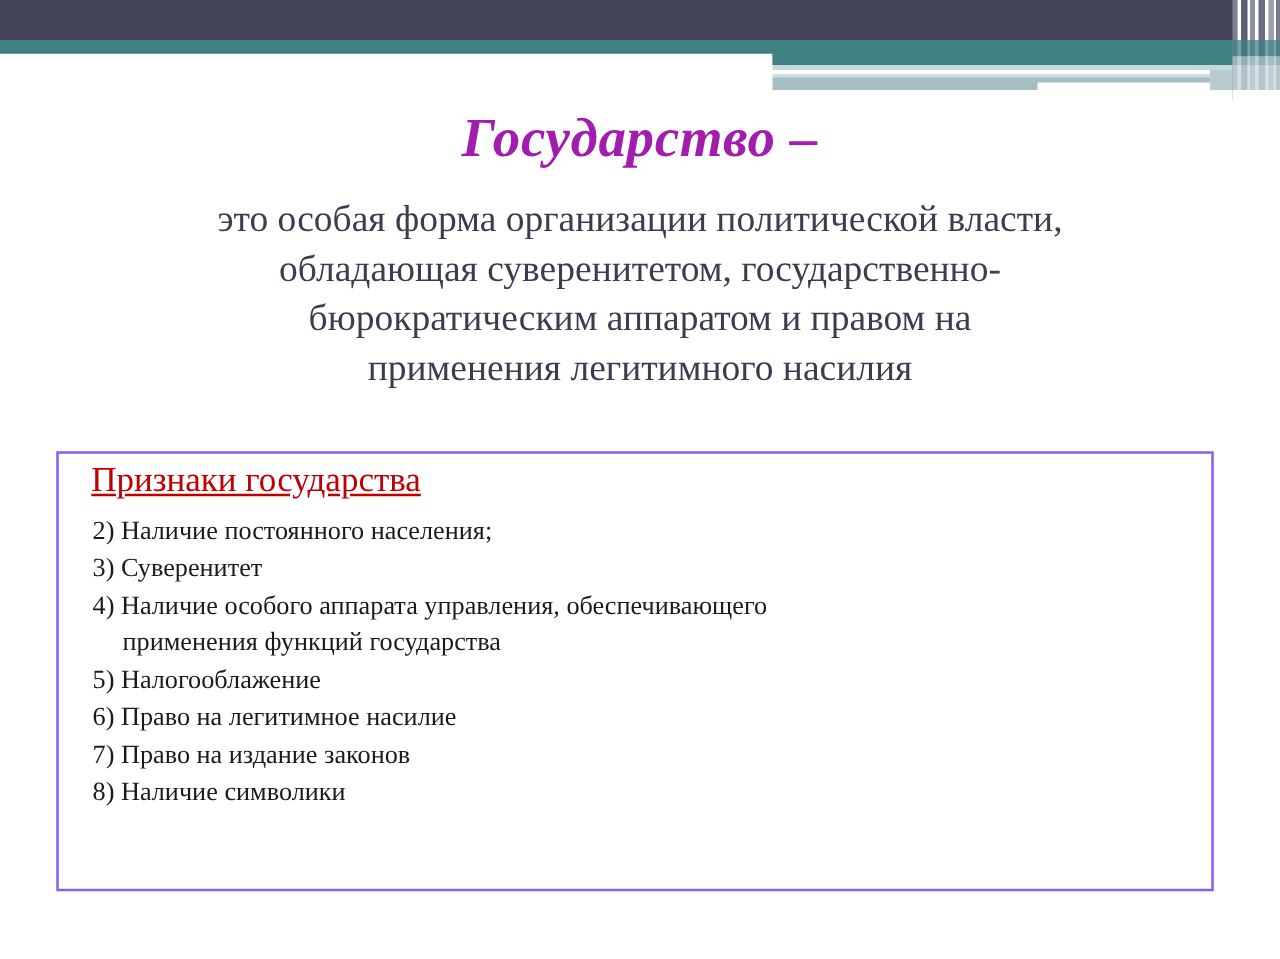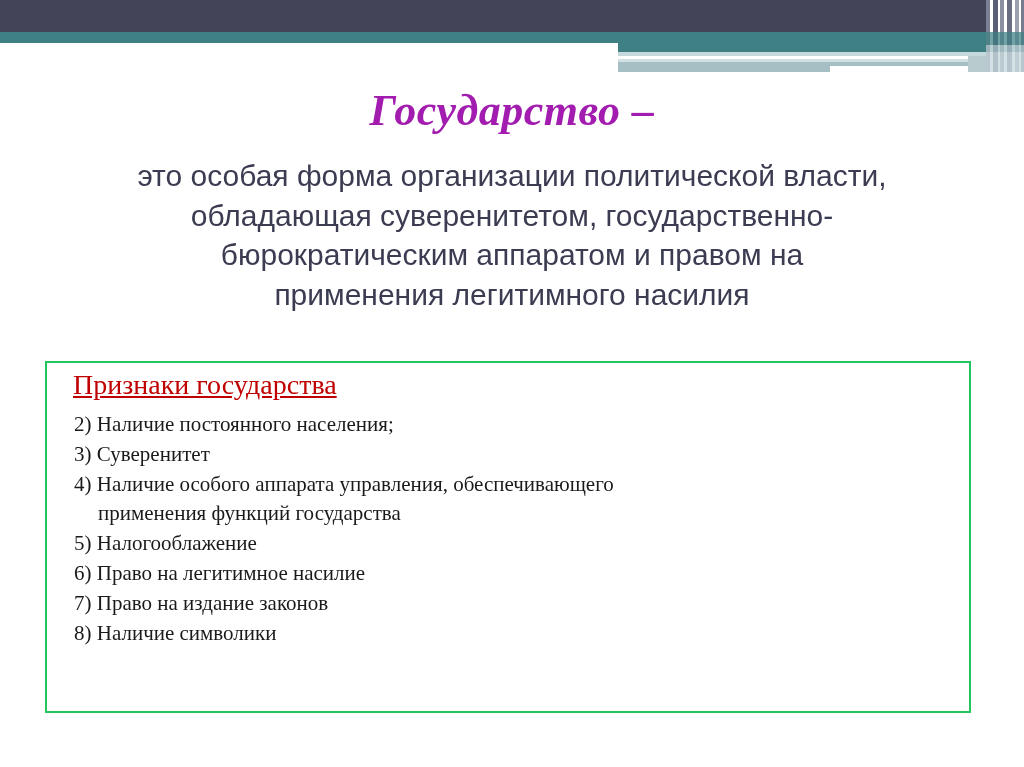--- a/index.html
+++ b/index.html
@@ -123,32 +123,32 @@
   
   .definition {
     position: absolute;
     left: 60px;
     top: 156px;
     width: 904px;
     text-align: center;
     color: #3b3b52;
     font-size: 30px;
     line-height: 1.32;
-    font-family: Liberation Sans, sans-serif;
+    font-family: Liberation Serif, serif;
   }
   .definition div { white-space: nowrap; }
 
   
   .features-box {
     position: absolute;
     left: 45px;
     top: 361px;
     width: 926px;
     height: 352px;
-    border: 2px solid #22c55e;
+    border: 2px solid #8b5cf6;
     box-sizing: border-box;
     background: #ffffff;
   }
   .features-title {
     position: absolute;
     left: 26px;
     top: 6px;
     color: #c00000;
     font-size: 28px;
     text-decoration: underline;

